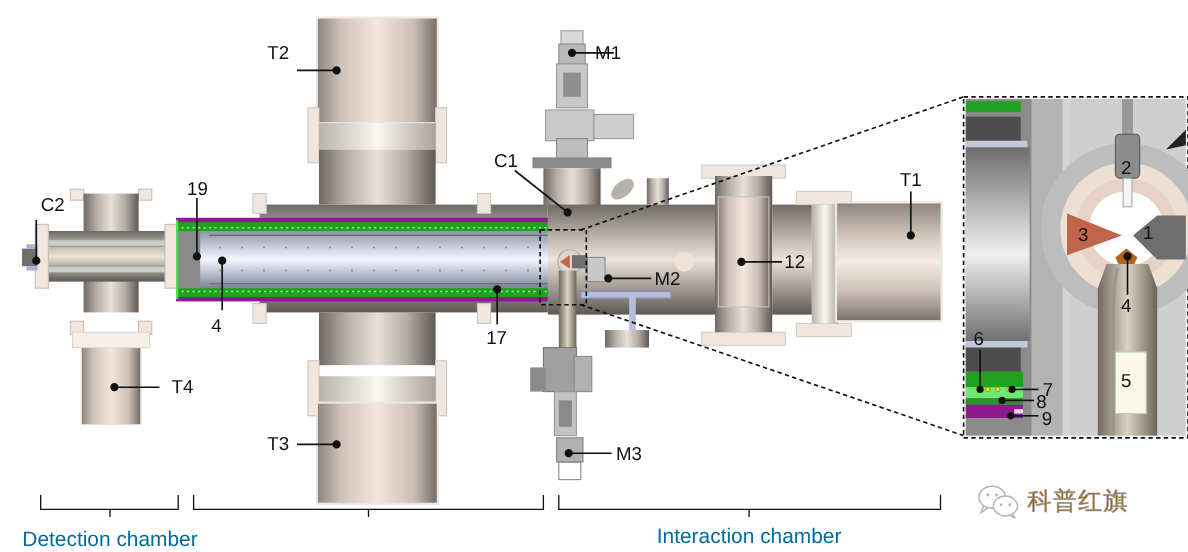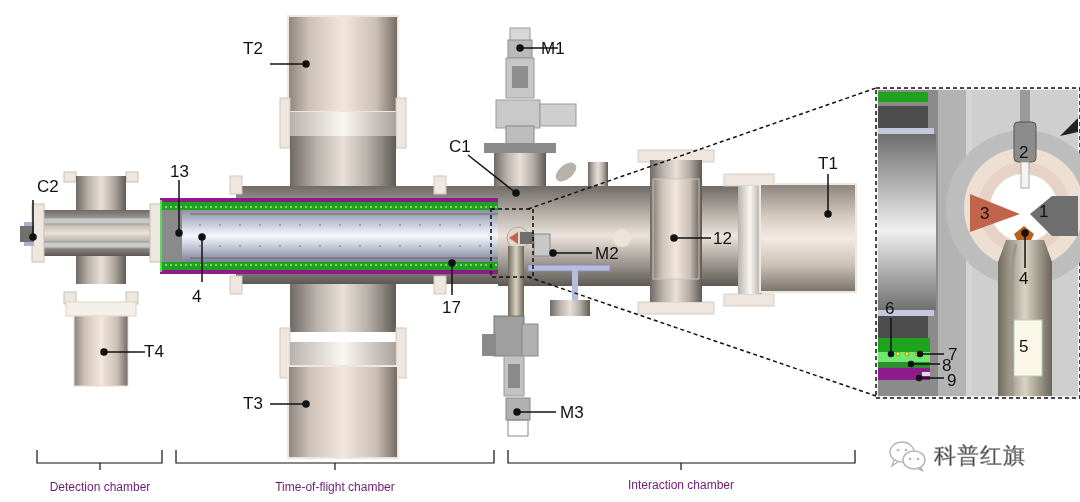--- a/index.html
+++ b/index.html
@@ -1,22 +1,22 @@
 <!DOCTYPE html>
 <html><head>
 <meta charset="utf-8">
 <style>
   html, body { margin: 0; padding: 0; background: #ffffff; }
   body { width: 1080px; height: 502px; overflow: hidden; position: relative; font-family: "Liberation Sans", sans-serif; }
   #stage { position: absolute; left: 0; top: 0; width: 1080px; height: 502px; }
   .lbl { position: absolute; font-family: "Liberation Sans", sans-serif; font-size: 17px; color: #111; white-space: nowrap; line-height: 1; }
-  .sect { position: absolute; font-family: "Liberation Sans", sans-serif; font-size: 12px; color: #701a75; white-space: nowrap; transform: translateX(-50%); line-height: 1; }
+  .sect { position: absolute; font-family: "Liberation Sans", sans-serif; font-size: 19px; color: #0369a1; white-space: nowrap; transform: translateX(-50%); line-height: 1; }
   .inset-num { position: absolute; font-family: "Liberation Sans", sans-serif; font-size: 17px; color: #111; line-height: 1; }
   .watermark { position: absolute; left: 888px; top: 440px; display: flex; align-items: center; gap: 6px; }
-  .wm-text { font-family: "DejaVu Sans", sans-serif; font-size: 22px; color: #404040; -webkit-text-stroke: 0.6px #9a9a9a; letter-spacing: 1px; }
+  .wm-text { font-family: "DejaVu Sans", sans-serif; font-size: 22px; color: #a16207; -webkit-text-stroke: 0.6px #9a9a9a; letter-spacing: 1px; }
 </style>
 </head>
 <body>
 
 <div id="stage">
 <svg width="1080" height="502" viewBox="0 0 1080 502" xmlns="http://www.w3.org/2000/svg">
   <defs>
     <linearGradient id="gVert" x1="0" x2="1" y1="0" y2="0">
       <stop offset="0" stop-color="#6f6a66"></stop>
       <stop offset="0.25" stop-color="#b9b2ab"></stop>
@@ -316,47 +316,46 @@
         <line x1="100" y1="463" x2="100" y2="470"></line>
     <path d="M176,450 L176,463 L494,463 L494,450"></path>
         <line x1="335" y1="463" x2="335" y2="470"></line>
     <path d="M508,450 L508,463 L855,463 L855,450"></path>
         <line x1="681" y1="463" x2="681" y2="470"></line>
   </g>
 </svg>
 
 
 <div class="lbl" style="left:37px;top:178px">C2</div>
-<div class="lbl" style="left:170px;top:163px">13</div>
+<div class="lbl" style="left:170px;top:163px">19</div>
 <div class="lbl" style="left:192px;top:288px">4</div>
 <div class="lbl" style="left:442px;top:299px">17</div>
 <div class="lbl" style="left:243px;top:40px">T2</div>
 <div class="lbl" style="left:243px;top:395px">T3</div>
-<div class="lbl" style="left:144px;top:343px">T4</div>
+<div class="lbl" style="left:156px;top:343px">T4</div>
 <div class="lbl" style="left:541px;top:40px">M1</div>
 <div class="lbl" style="left:449px;top:138px">C1</div>
 <div class="lbl" style="left:595px;top:245px">M2</div>
 <div class="lbl" style="left:560px;top:404px">M3</div>
 <div class="lbl" style="left:713px;top:230px">12</div>
 <div class="lbl" style="left:818px;top:155px">T1</div>
 
 
 <div class="inset-num" style="left:1039px;top:203px">1</div>
 <div class="inset-num" style="left:1019px;top:144px">2</div>
 <div class="inset-num" style="left:980px;top:205px">3</div>
 <div class="inset-num" style="left:1019px;top:270px">4</div>
 <div class="inset-num" style="left:1019px;top:338px">5</div>
 <div class="inset-num" style="left:885px;top:300px">6</div>
 <div class="inset-num" style="left:948px;top:346px">7</div>
 <div class="inset-num" style="left:942px;top:357px">8</div>
 <div class="inset-num" style="left:947px;top:372px">9</div>
 
 
 <div class="sect" style="left:100px;top:481px">Detection chamber</div>
-<div class="sect" style="left:335px;top:481px">Time-of-flight chamber</div>
 <div class="sect" style="left:681px;top:479px">Interaction chamber</div>
 
 
 <div class="watermark">
   <svg width="40" height="32" viewBox="0 0 40 32">
     <ellipse cx="14" cy="12" rx="12" ry="10" fill="none" stroke="#b5b5b5" stroke-width="1.4"></ellipse>
     <path d="M6,20 L4,26 L11,21" fill="none" stroke="#b5b5b5" stroke-width="1.4"></path>
     <circle cx="10" cy="10" r="1.3" fill="#b5b5b5"></circle>
         <circle cx="18" cy="10" r="1.3" fill="#b5b5b5"></circle>
     <ellipse cx="26" cy="20" rx="11" ry="9" fill="#ffffff" stroke="#b5b5b5" stroke-width="1.4"></ellipse>

